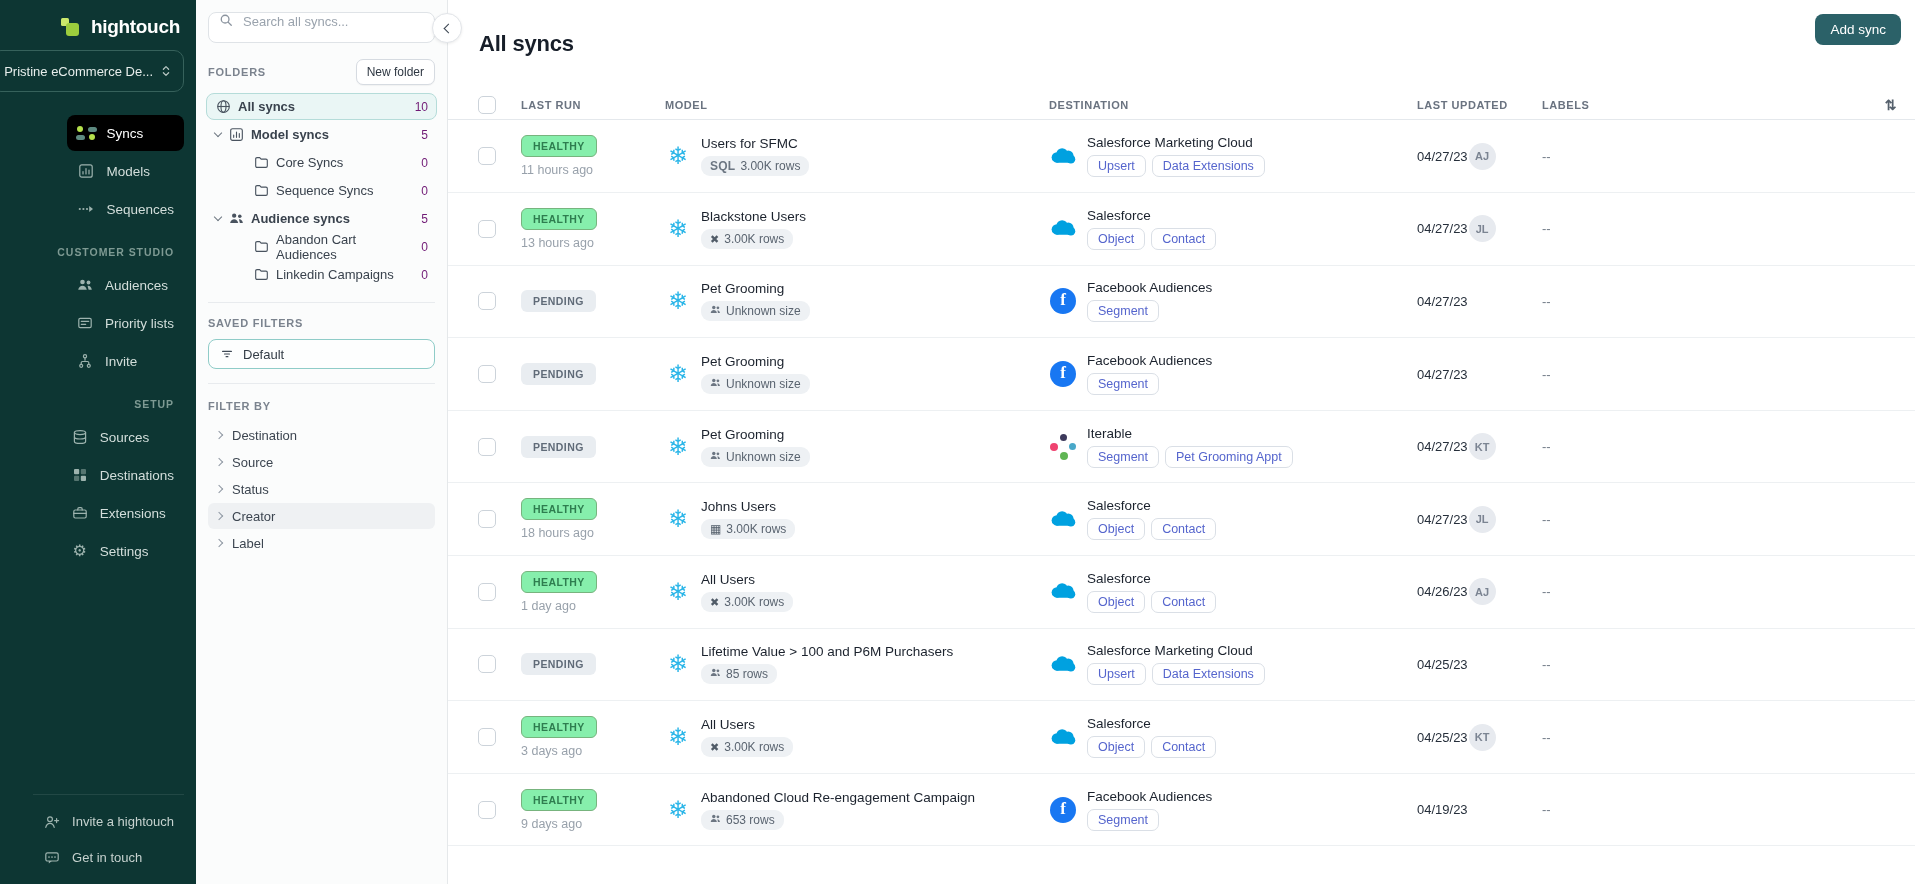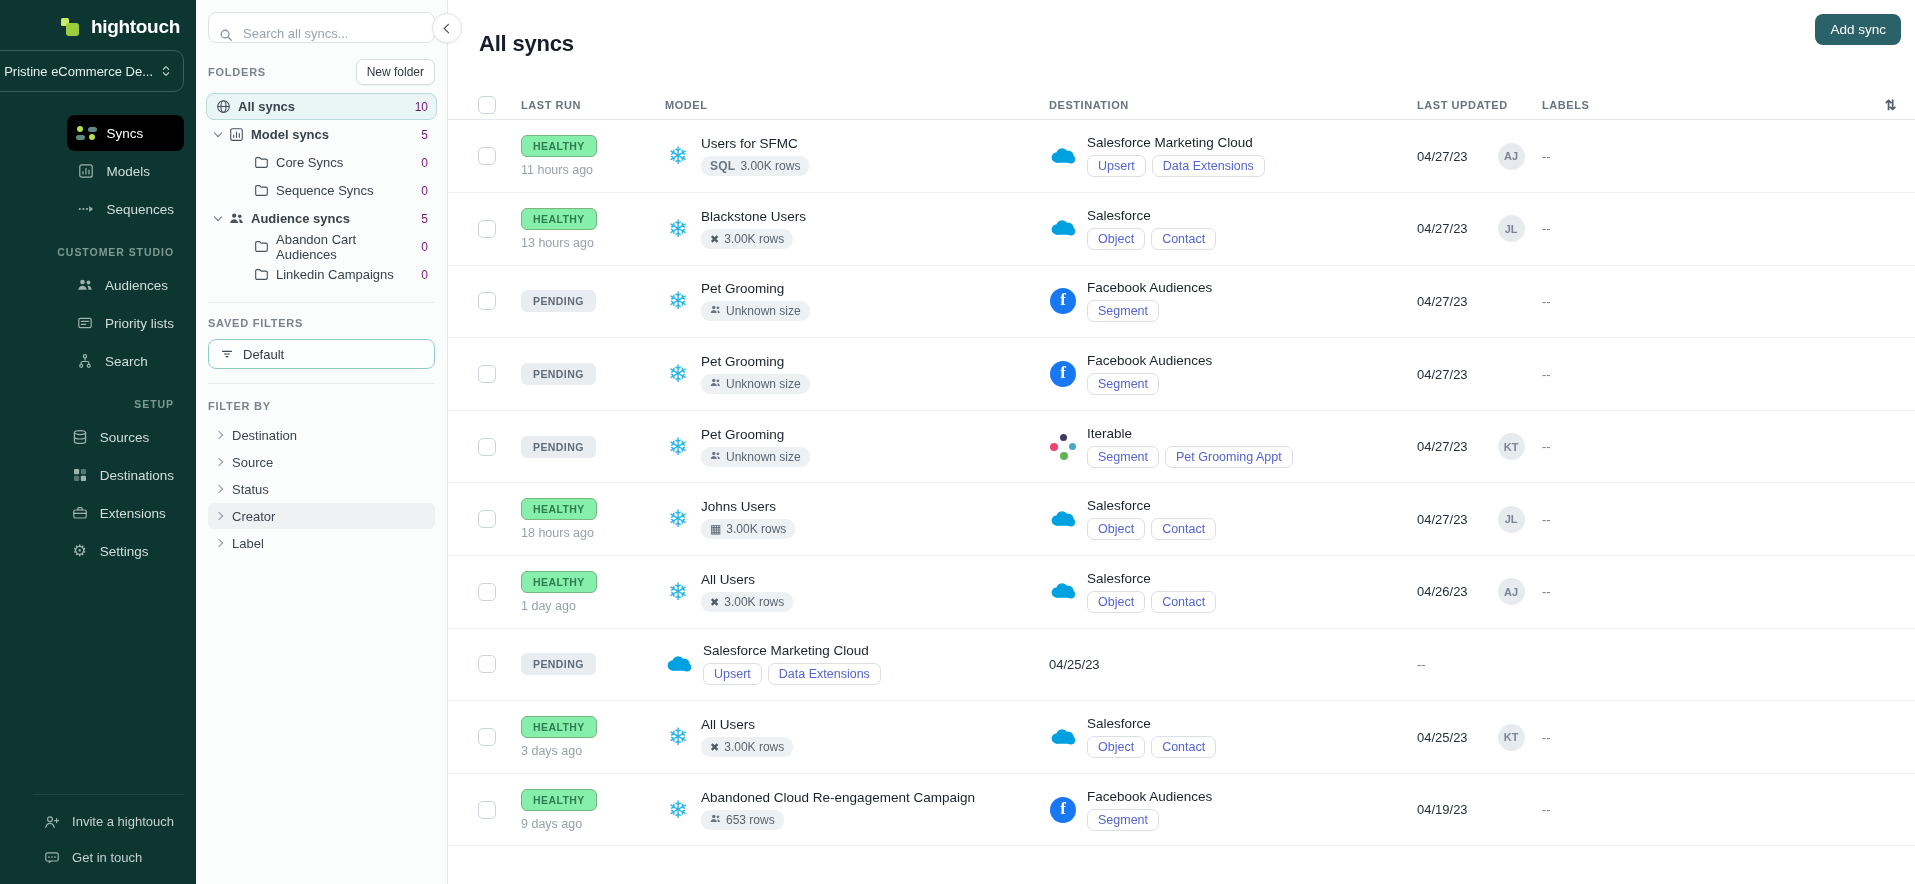--- a/index.html
+++ b/index.html
@@ -28,21 +28,21 @@
   .side-foot .nav-item{height:35px;font-size:13px;color:#c6d2cf}
   .syncs-ic{display:grid;grid-template-columns:auto auto;gap:2px 3px;align-items:center;justify-items:center}
   .syncs-ic .dot{width:6px;height:6px;border-radius:50%;background:#b5e04c}
   .syncs-ic .bar{width:9px;height:5px;border-radius:2.5px;background:#5d8a80}
   .gear{font-size:16px;line-height:1}
 
   
   .panel{width:252px;min-width:252px;background:#fbfcfc;border-right:1px solid #e5e8ea;
     padding:0 10px;position:relative;display:flex;flex-direction:column}
   .search-box{margin:12px 2px 0;height:31px;border:1px solid #dfe3e7;border-radius:8px;background:#fff;
-    display:flex;align-items:flex-end;gap:8px;padding:0 10px}
+    display:flex;align-items:flex-start;gap:8px;padding:0 10px}
   .search-box svg{flex:none}
   .search-box input{border:none;outline:none;flex:1;font-size:13px;color:#333;background:transparent;min-width:0}
   .search-box input::placeholder{color:#9aa3ad}
   .collapse-btn{position:absolute;right:-15px;top:13px;width:30px;height:30px;border-radius:50%;background:#fff;
     border:1px solid #e2e5e9;box-shadow:0 1px 3px rgba(0,0,0,.08);display:flex;align-items:center;
     justify-content:center;cursor:pointer;z-index:5}
   .folders-head{display:flex;align-items:center;justify-content:space-between;margin:16px 2px 8px}
   .mini-title{font-size:11px;font-weight:700;letter-spacing:.07em;color:#7b838e}
   .new-folder-btn{background:#fff;border:1px solid #d6dbe1;border-radius:7px;font-size:12px;color:#2e3742;
     padding:5px 10px;cursor:pointer;box-shadow:0 1px 1px rgba(0,0,0,.04);font-family:inherit}
@@ -100,21 +100,21 @@
   .fb{width:26px;height:26px;border-radius:50%;background:#1877f2;color:#fff;display:flex;align-items:center;
     justify-content:center;font-weight:700;font-size:17px;font-family:"Liberation Serif",serif;padding-bottom:2px}
   .itb{position:relative;width:26px;height:26px;display:block}
   .itb i{position:absolute;border-radius:50%;width:8px;height:8px}
   .itb .d1{top:0;left:9.5px;background:#3d3a5c;width:7px;height:7px}
   .itb .d2{left:0;top:9px;background:#ef426f}
   .itb .d3{right:0;top:9px;background:#49a8c9;width:7px;height:7px}
   .itb .d4{bottom:0;left:9.5px;background:#5fb554}
   .tags{display:flex;gap:6px}
   .tag{border:1px solid #dadfe6;border-radius:7px;padding:3px 10px;font-size:12.5px;color:#5565cd;background:#fff;white-space:nowrap}
-  .c-updated{display:flex;align-items:center;gap:30px}
+  .c-updated{display:flex;align-items:center;gap:1px}
   .date{font-size:13px;color:#262f3b;font-weight:500}
   .avatar{width:27px;height:27px;border-radius:50%;background:#e7eaef;color:#7b8492;font-size:11px;font-weight:700;
     display:flex;align-items:center;justify-content:center}
   .c-labels{font-size:13px;color:#737d89}
 </style>
 </head>
 <body>
 
 <aside class="sidebar">
   <div class="logo-row">
@@ -191,21 +191,21 @@
 
   <div class="nav-item">
     <span class="icon">
           <svg viewBox="0 0 16 16" width="16" height="16" fill="none" stroke="currentColor" stroke-width="1.2" stroke-linecap="round" stroke-linejoin="round">
             <circle cx="8" cy="3.2" r="1.6"></circle>
             <path d="M8 4.8v2.4M4.2 11.2V9.8c0-.7.6-1.3 1.3-1.3h5c.7 0 1.3.6 1.3 1.3v1.4"></path>
             <circle cx="4.2" cy="12.8" r="1.5"></circle>
             <circle cx="11.8" cy="12.8" r="1.5"></circle>
           </svg>
         </span>
-    <span>Search</span>
+    <span>Invite</span>
   </div>
 </nav>
   <div class="section-title">SETUP</div>
   <nav class="navlist" style="margin-top:0" id="nav-setup">
   <div class="nav-item">
     <span class="icon">
           <svg viewBox="0 0 16 16" width="16" height="16" fill="none" stroke="currentColor" stroke-width="1.2" stroke-linecap="round" stroke-linejoin="round">
             <ellipse cx="8" cy="3.6" rx="5.6" ry="2"></ellipse>
             <path d="M2.4 3.6v8.8c0 1.1 2.5 2 5.6 2s5.6-.9 5.6-2V3.6"></path>
             <path d="M2.4 8c0 1.1 2.5 2 5.6 2s5.6-.9 5.6-2"></path>
@@ -733,20 +733,35 @@
   </div>
 
   <div class="trow">
     <div>
           <span class="cb"></span>
         </div>
     <div class="c-lastrun">
       <span class="badge pending">PENDING</span>
 
     </div>
+    <div class="c-model">
+      <span class="snow"></span>
+      <div>
+        <div class="model-name">Lifetime Value &gt; 100 and P6M Purchasers</div>
+        <span class="size-pill">
+          <span class="pill-ic"><svg viewBox="0 0 16 16" width="11" height="11" fill="#6c7682">
+                  <circle cx="5.5" cy="5" r="2.5"></circle>
+                  <path d="M1 13c.6-3 2.4-4.3 4.5-4.3S9.4 10 10 13z"></path>
+                  <circle cx="11.5" cy="5.5" r="2"></circle>
+                  <path d="M10.8 9.2c1.8.1 3.2 1.2 3.7 3.8h-3z"></path>
+                </svg></span>
+          <span>85 rows</span>
+        </span>
+      </div>
+    </div>
     <div class="c-dest">
       <span class="dest-ic">
             <svg viewBox="0 0 32 24" width="28" height="21">
               <g fill="#00a1e0">
                 <circle cx="9" cy="13" r="6"></circle>
                 <circle cx="15" cy="9" r="6.5"></circle>
                 <circle cx="22" cy="11" r="6"></circle>
                 <circle cx="25" cy="15" r="5"></circle>
                 <rect x="6" y="12" width="20" height="7" rx="3.5"></rect>
               </g>

